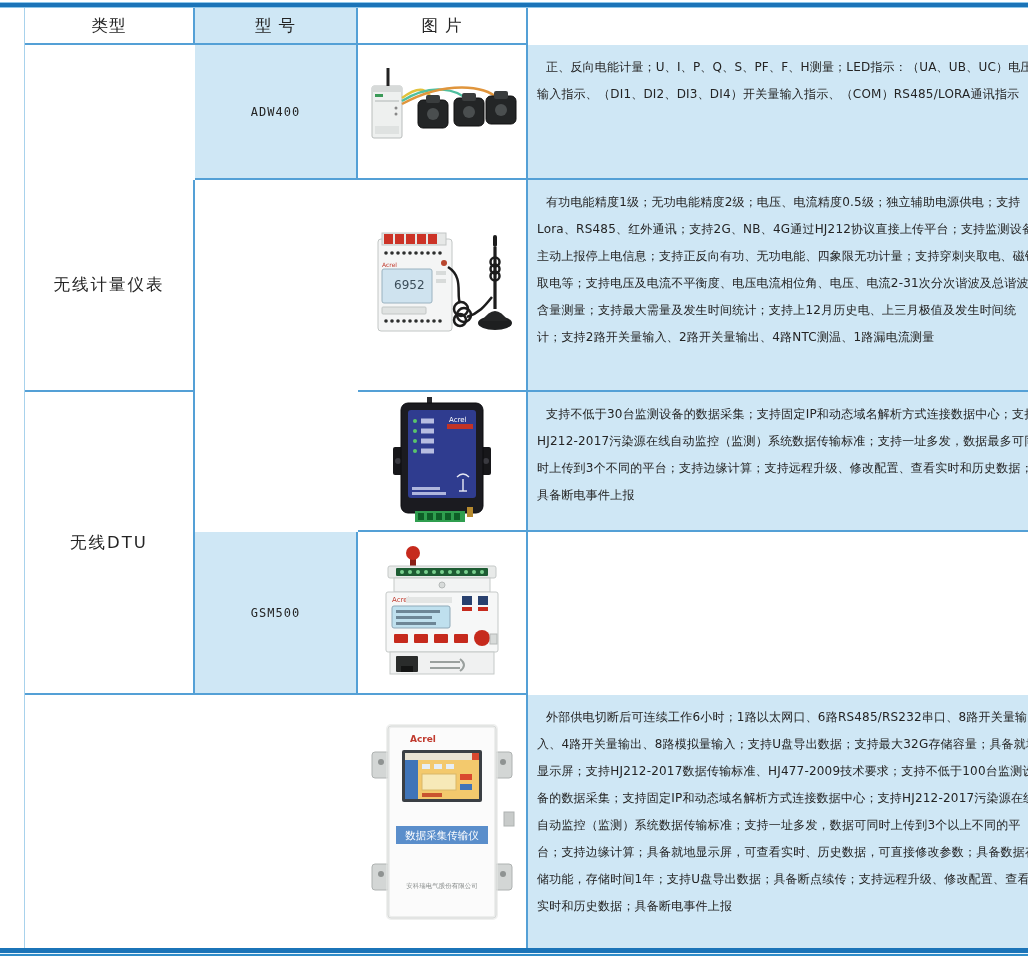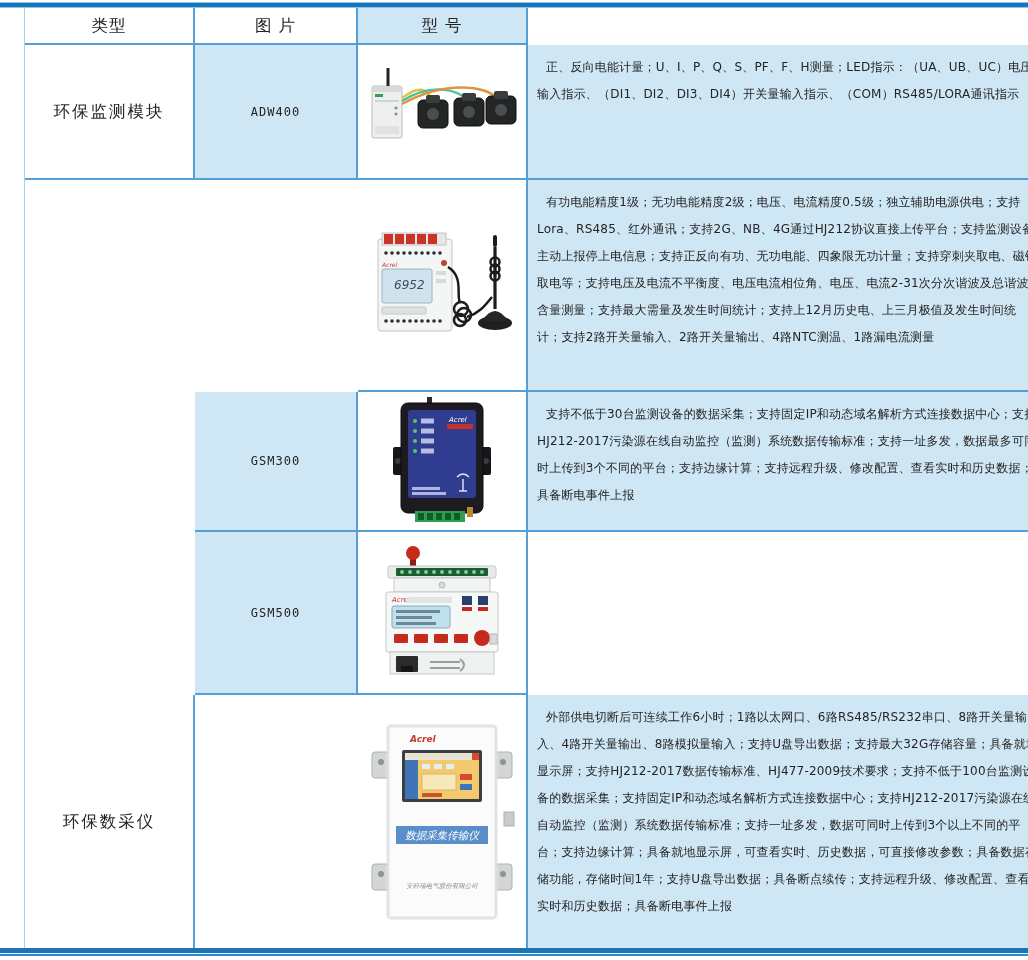--- a/index.html
+++ b/index.html
@@ -42,37 +42,36 @@
     align-items:flex-start;justify-content:flex-start;
     padding:9px 10px 6px 9px;
   }
   .fn-text{
     font-size:12px;
     line-height:27px;
     text-indent:9px;
     text-align:left;
     letter-spacing:0.2px;
   }
-  .pic-cell{padding:2px;font-style:italic;}
+  .pic-cell{padding:2px;}
   svg text{font-family:"DejaVu Sans","Liberation Sans",sans-serif;}
 </style>
 </head>
 <body>
 
 <div class="page">
 
   <div class="rule rule-top"></div>
 
   <div class="tbl">
 
     <div class="cell c-white hdr">类型</div>
+    <div class="cell c-blue hdr">型  号</div>
     <div class="cell c-white hdr">图  片</div>
-    <div class="cell c-blue hdr">型  号</div>
-
-    <div class="cell c-white type-cell" style="grid-area:2/1">环保监测模块</div>
+
     <div class="cell c-blue model-cell" style="grid-area:2/2">ADW400</div>
     <div class="cell c-white pic-cell" style="grid-area:2/3">
       <svg width="152" height="96" viewBox="0 0 152 96">
 
         <rect x="6" y="22" width="30" height="52" rx="2" fill="#eef0ef" stroke="#b9bdbc"></rect>
         <rect x="6" y="22" width="30" height="6" fill="#d7dad9"></rect>
         <rect x="9" y="30" width="8" height="3" fill="#3a9a57"></rect>
         <rect x="9" y="36" width="24" height="2" fill="#cfd3d2"></rect>
         <rect x="9" y="62" width="24" height="8" fill="#dfe2e1"></rect>
         <circle cx="30" cy="44" r="1.5" fill="#888"></circle>
@@ -97,20 +96,21 @@
           <rect x="120" y="32" width="30" height="28" rx="5" fill="#232526" stroke="#111"></rect>
           <rect x="128" y="27" width="14" height="8" rx="2" fill="#3a3d3e"></rect>
           <circle cx="135" cy="46" r="6" fill="#4a4e4f"></circle>
         </g>
       </svg>
     </div>
     <div class="cell c-blue fn-cell" style="grid-area:2/4">
       <div class="fn-text">正、反向电能计量；U、I、P、Q、S、PF、F、H测量；LED指示：（UA、UB、UC）电压输入指示、（DI1、DI2、DI3、DI4）开关量输入指示、（COM）RS485/LORA通讯指示</div>
     </div>
 
+    <div class="cell c-white type-cell" style="grid-area:3/1">无线计量仪表</div>
     <div class="cell c-white pic-cell" style="grid-area:3/3">
       <svg width="156" height="136" viewBox="0 0 156 136">
 
         <rect x="14" y="22" width="74" height="92" rx="3" fill="#f4f5f5" stroke="#c2c6c5"></rect>
 
         <g>
           <rect x="18" y="16" width="64" height="12" fill="#e6e8e7" stroke="#c2c6c5"></rect>
           <rect x="20" y="17" width="9" height="10" fill="#cc3327"></rect>
           <rect x="31" y="17" width="9" height="10" fill="#cc3327"></rect>
           <rect x="42" y="17" width="9" height="10" fill="#cc3327"></rect>
@@ -166,22 +166,22 @@
           <circle cx="131" cy="59" r="4.5" fill="none" stroke="#1c1c1c" stroke-width="2.5"></circle>
           <circle cx="131" cy="45" r="4.5" fill="none" stroke="#1c1c1c" stroke-width="2.5"></circle>
           <rect x="129" y="18" width="4" height="12" rx="2" fill="#1c1c1c"></rect>
         </g>
       </svg>
     </div>
     <div class="cell c-blue fn-cell" style="grid-area:3/4">
       <div class="fn-text">有功电能精度1级；无功电能精度2级；电压、电流精度0.5级；独立辅助电源供电；支持Lora、RS485、红外通讯；支持2G、NB、4G通过HJ212协议直接上传平台；支持监测设备主动上报停上电信息；支持正反向有功、无功电能、四象限无功计量；支持穿刺夹取电、磁钢取电等；支持电压及电流不平衡度、电压电流相位角、电压、电流2-31次分次谐波及总谐波含量测量；支持最大需量及发生时间统计；支持上12月历史电、上三月极值及发生时间统计；支持2路开关量输入、2路开关量输出、4路NTC测温、1路漏电流测量</div>
     </div>
 
-
-    <div class="cell c-blue model-cell" style="grid-area:4/2">GSM300</div>
+    <div class="cell c-white type-cell" style="grid-row:4/6;grid-column:1">无线DTU</div>
+
     <div class="cell c-white pic-cell" style="grid-area:4/3">
       <svg width="126" height="132" viewBox="0 0 126 132">
         <rect x="48" y="2" width="5" height="8" fill="#2a2a2e"></rect>
 
         <rect x="14" y="52" width="10" height="28" rx="2" fill="#17171a"></rect>
           <circle cx="19" cy="66" r="3" fill="#3a3a40"></circle>
         <rect x="102" y="52" width="10" height="28" rx="2" fill="#17171a"></rect>
           <circle cx="107" cy="66" r="3" fill="#3a3a40"></circle>
 
         <rect x="22" y="8" width="82" height="110" rx="7" fill="#1b1b20" stroke="#0c0c0f"></rect>
@@ -283,21 +283,20 @@
           <rect x="35" y="124" width="12" height="6" fill="#141514"></rect>
         </g>
         <g stroke="#9aa09e" fill="none" stroke-width="2">
           <path d="M64 120 h30"></path>
           <path d="M64 126 h30"></path>
         </g>
         <path d="M94 117 q8 6 0 12" stroke="#9aa09e" fill="none" stroke-width="2"></path>
       </svg>
     </div>
 
-    <div class="cell c-white type-cell last-row" style="grid-area:6/1">环保数采仪</div>
     <div class="cell c-white pic-cell last-row" style="grid-area:6/3">
       <svg width="156" height="212" viewBox="0 0 156 212">
 
         <g fill="#d3d6d5" stroke="#aeb2b1">
           <rect x="8" y="36" width="18" height="26" rx="3"></rect>
           <rect x="130" y="36" width="18" height="26" rx="3"></rect>
           <rect x="8" y="148" width="18" height="26" rx="3"></rect>
           <rect x="130" y="148" width="18" height="26" rx="3"></rect>
         </g>
         <g fill="#8f9392">

